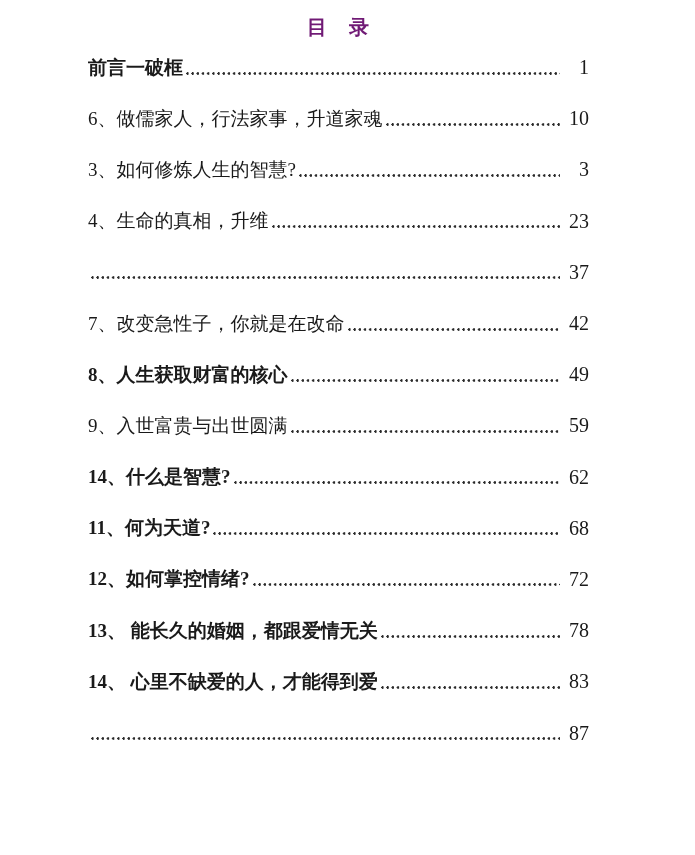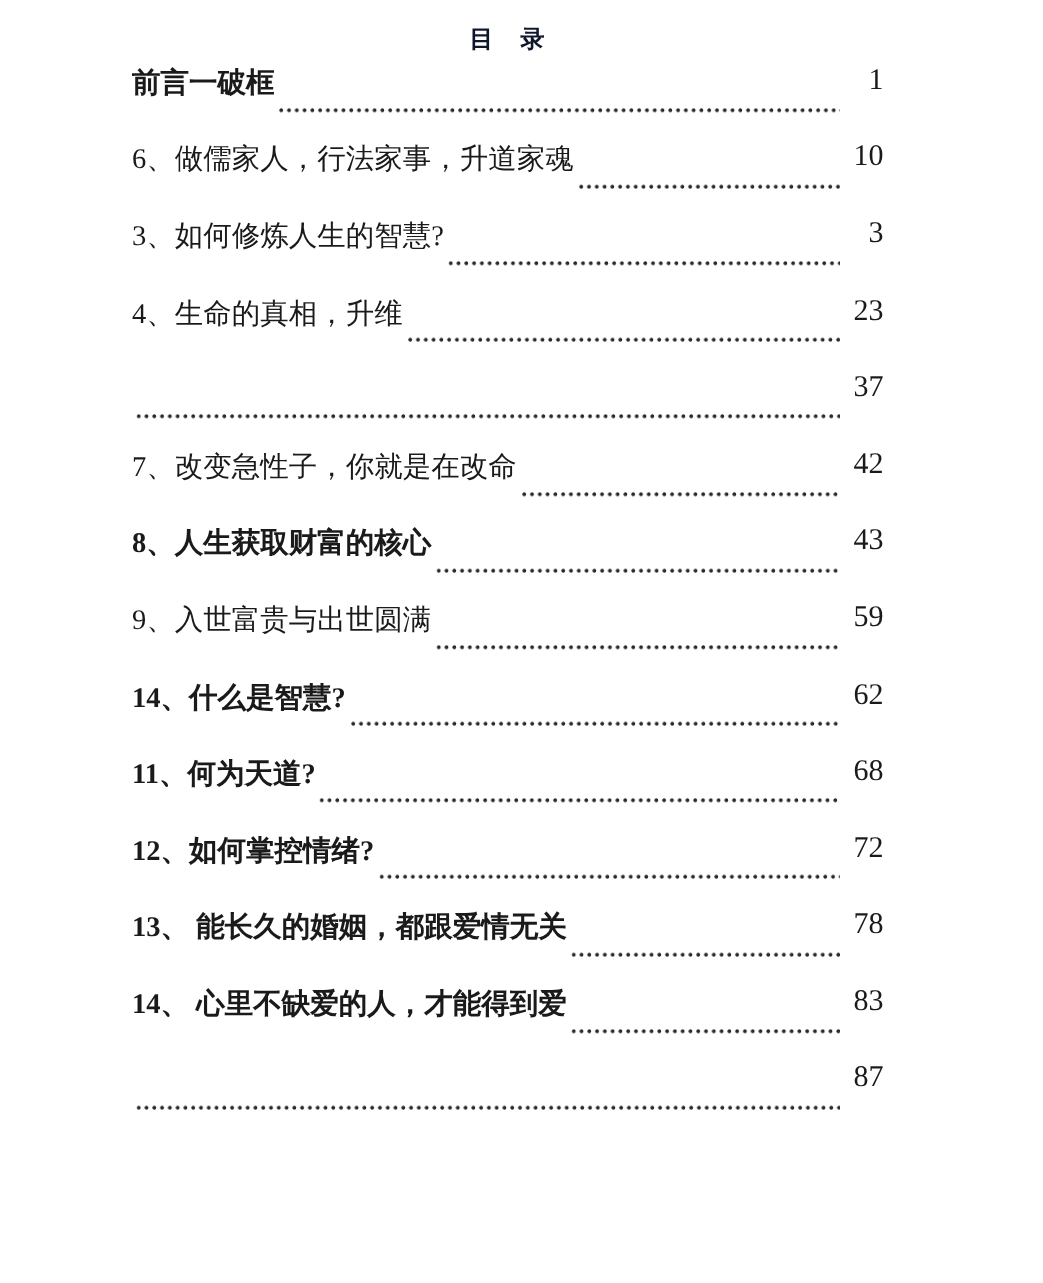--- a/index.html
+++ b/index.html
@@ -18,31 +18,31 @@
   .page {
     width: 695px;
     height: 855px;
     padding: 12px 106px 0 88px;
     overflow: hidden;
   }
   .toc-title {
     height: 30px;
     line-height: 30px;
     text-align: center;
-    font-size: 16px;
+    font-size: 20px;
     font-weight: 700;
-    color: #0f172a;
+    color: #701a75;
     letter-spacing: 1px;
   }
   .toc-list {
     width: 100%;
   }
   .toc-row {
     display: flex;
-    align-items: flex-start;
+    align-items: center;
     height: 51.2px;
     font-size: 19px;
     font-weight: 400;
   }
   .toc-row.bold {
     font-weight: 700;
   }
   .toc-entry-label {
     white-space: nowrap;
     flex: 0 0 auto;
@@ -108,21 +108,21 @@
     <span class="toc-page-num">37</span>
   </div>
       <div class="toc-row">
     <span class="toc-entry-label">7、改变急性子，你就是在改命</span>
     <span class="toc-dots"></span>
     <span class="toc-page-num">42</span>
   </div>
       <div class="toc-row bold">
     <span class="toc-entry-label">8、人生获取财富的核心</span>
     <span class="toc-dots"></span>
-    <span class="toc-page-num">43</span>
+    <span class="toc-page-num">49</span>
   </div>
       <div class="toc-row">
     <span class="toc-entry-label">9、入世富贵与出世圆满</span>
     <span class="toc-dots"></span>
     <span class="toc-page-num">59</span>
   </div>
       <div class="toc-row bold">
     <span class="toc-entry-label">14、什么是智慧?</span>
     <span class="toc-dots"></span>
     <span class="toc-page-num">62</span>

